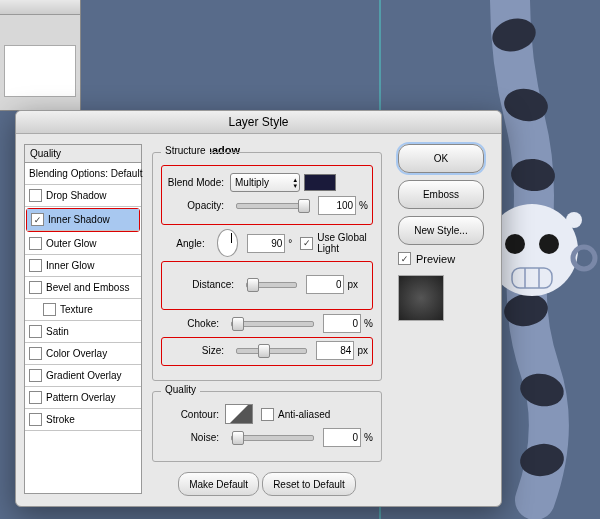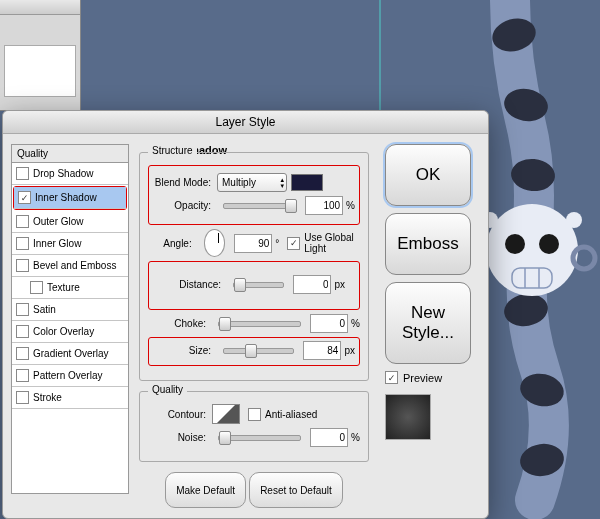--- a/index.html
+++ b/index.html
@@ -1,17 +1,17 @@
 <!DOCTYPE html>
 <html><head>
 <meta charset="utf-8">
 <style>
 body{margin:0;background:#586b8a;font-family:"Lucida Grande",Arial,sans-serif;font-size:11px;color:#000;width:600px;height:519px;overflow:hidden;position:relative}
 .canvas-art{position:absolute;right:0;top:0;width:230px;height:519px}
-.dialog{position:absolute;left:2px;top:110px;width:485px;background:#e8e8e8;border:1px solid #999;border-radius:6px;box-shadow:0 8px 30px rgba(0,0,0,.4)}
+.dialog{position:absolute;left:15px;top:110px;width:485px;background:#e8e8e8;border:1px solid #999;border-radius:6px;box-shadow:0 8px 30px rgba(0,0,0,.4)}
 .titlebar{height:22px;line-height:22px;text-align:center;background:linear-gradient(#f0f0f0,#d0d0d0);border-bottom:1px solid #aaa;border-radius:6px 6px 0 0;font-size:12px}
 .dialog-body{display:flex;padding:10px 8px}
 .styles-col{width:118px}
 .styles-header{border:1px solid #999;border-bottom:none;padding:3px 5px;background:#e8e8e8;font-size:10px}
 .styles-list{border:1px solid #999;background:#fff;height:330px}
 .style-item{display:flex;align-items:center;padding:2px 4px;border-bottom:1px solid #c5c5c5;font-size:10px;height:17px}
 .style-item.selected{background:#a8c8f0}
 .style-item.indented{padding-left:18px}
 .cb{width:11px;height:11px;border:1px solid #888;background:#fff;margin-right:4px;flex-shrink:0;display:flex;align-items:center;justify-content:center;font-size:9px;color:#333}
 .style-label{white-space:nowrap}
@@ -23,23 +23,23 @@
 .select{background:linear-gradient(#fff,#e8e8e8);border:1px solid #888;border-radius:3px;height:17px;padding:0 4px;display:flex;align-items:center;min-width:60px;font-size:10px;position:relative}
 .select-arrows{position:absolute;right:2px;font-size:7px;line-height:6px}
 .num-input{width:32px;height:15px;border:1px solid #999;background:#fff;text-align:right;font-size:10px;font-family:inherit;margin:0 3px}
 .slider{flex:1;height:4px;background:#ccc;border:1px solid #999;border-radius:2px;position:relative;margin:0 6px}
 .slider-thumb{position:absolute;top:-5px;width:10px;height:12px;background:linear-gradient(#fff,#ccc);border:1px solid #888;border-radius:2px}
 .color-swatch{width:30px;height:15px;background:#1a1a3a;border:1px solid #777;margin-left:4px}
 .angle-dial{width:26px;height:26px;border:1px solid #999;border-radius:50%;background:#fff;position:relative;margin:0 6px}
 .angle-dial::after{content:'';position:absolute;left:13px;top:3px;width:1px;height:10px;background:#000}
 .contour-swatch{width:26px;height:18px;border:1px solid #888;background:linear-gradient(135deg,#fff 49%,#555 51%);margin-right:8px}
 .redbox{border:1.5px solid #d00;border-radius:3px;padding:3px 4px 5px 4px;margin:4px 0}
-.btn{background:linear-gradient(#fdfdfd,#ddd);border:1px solid #999;border-radius:10px;padding:3px 10px;font-size:10px;font-family:inherit;height:36px}
+.btn{background:linear-gradient(#fdfdfd,#ddd);border:1px solid #999;border-radius:10px;padding:3px 10px;font-size:10px;font-family:inherit;height:24px}
 .right-col{width:95px;padding-left:6px}
-.right-btn{display:block;width:86px;background:linear-gradient(#fdfdfd,#d8d8d8);border:1px solid #888;border-radius:11px;padding:20px 0;margin-bottom:7px;font-size:17px;font-family:inherit;text-align:center}
+.right-btn{display:block;width:86px;background:linear-gradient(#fdfdfd,#d8d8d8);border:1px solid #888;border-radius:11px;padding:8px 0;margin-bottom:7px;font-size:10px;font-family:inherit;text-align:center}
 .right-btn.primary{box-shadow:0 0 0 2px #a8c8f0}
 .preview-row{display:flex;align-items:center;margin-top:6px;font-size:11px}
 .preview-row .cb{margin-right:5px}
 .preview-swatch{width:44px;height:44px;border:1px solid #aaa;background:radial-gradient(circle at 50% 50%,#555,#222);margin-top:10px}
 .panel-edge{position:absolute;left:0;top:0;width:80px;height:110px;background:#d8d8d8;border-right:1px solid #888;border-bottom:1px solid #888}
 .panel-edge .inner{background:#fff;border:1px solid #aaa;height:50px;margin:30px 4px 0 4px}
 .panel-header{height:14px;background:linear-gradient(#e8e8e8,#ccc);border-bottom:1px solid #999}
 .inner-title{position:absolute;top:0;left:12px;background:#e8e8e8;padding:0 4px;font-size:11px;font-weight:bold}
 </style>
 </head>
@@ -76,20 +76,23 @@
 </svg>
 
 <div class="dialog">
   <div class="titlebar">Layer Style</div>
   <div class="dialog-body">
 
     <div class="styles-col">
       <div class="styles-header">Quality</div>
       <div class="styles-list">
         <div class="style-item">
+            <span class="style-label">Blending Options: Default</span>
+          </div>
+        <div class="style-item">
             <span class="cb"></span>
             <span class="style-label">Drop Shadow</span>
           </div>
         <div style="border:1.5px solid #d00;border-radius:3px;margin:1px">
           <div class="style-item selected">
               <span class="cb">✓</span>
               <span class="style-label">Inner Shadow</span>
             </div>
         </div>
         <div class="style-item">

